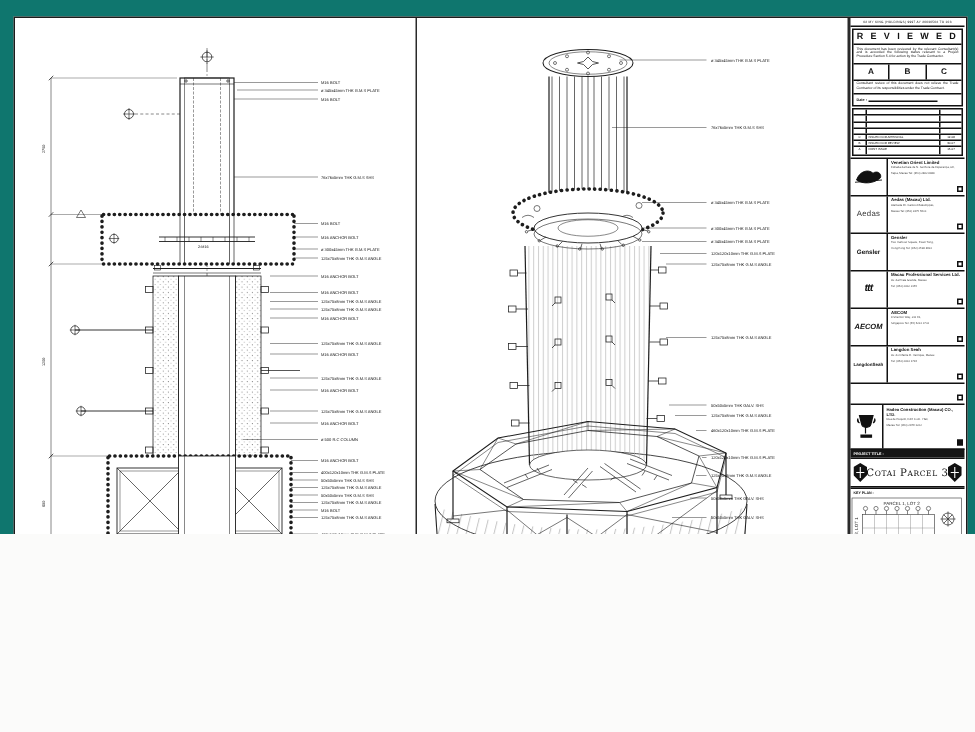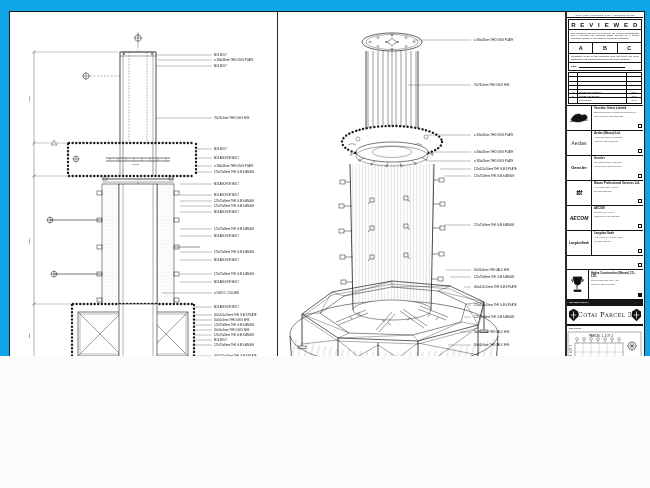--- a/index.html
+++ b/index.html
@@ -1,16 +1,16 @@
 <!DOCTYPE html>
 <html><head>
 <meta charset="utf-8">
 <style>
   html,body{margin:0;padding:0;background:#fbfbfa;}
-  #canvas{position:relative;width:650px;height:356px;background:#0ea5e9;overflow:hidden;
+  #canvas{position:relative;width:650px;height:356px;background:#0f766e;overflow:hidden;
           font-family:"Liberation Sans",sans-serif;color:#111;}
   .sheet{position:absolute;left:9px;top:11px;width:636px;height:446px;background:#fff;
          border:1.6px solid #1c1c1c;box-sizing:border-box;}
   .vp{position:absolute;top:0;height:443px;border-right:1px solid #2a2a2a;box-sizing:border-box;}
   #vp-section{left:0;width:268px;}
   #vp-iso{left:268px;width:288px;}
   .vp svg{position:absolute;left:0;top:0;}
   .vp-title{position:absolute;left:0;bottom:0;width:100%;height:16px;border-top:1px solid #2a2a2a;
             display:flex;align-items:center;padding-left:5px;box-sizing:border-box;gap:3px;background:#fff;}
   .tcirc{width:10px;height:10px;border:0.8px solid #111;border-radius:50%;display:flex;

